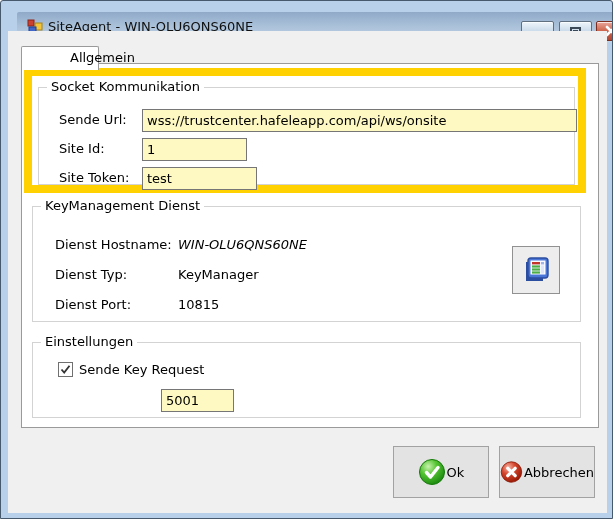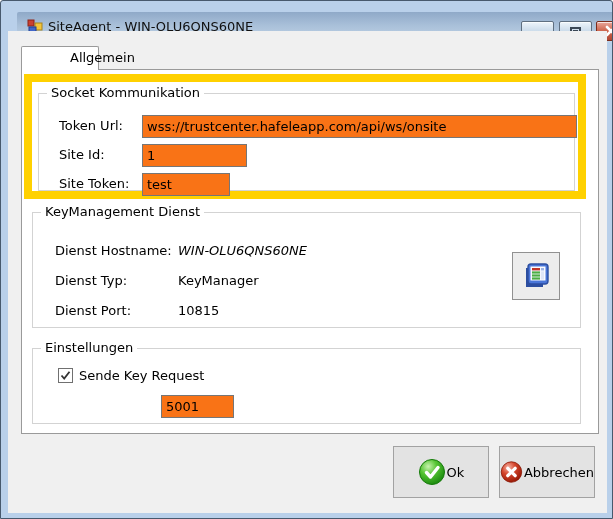--- a/index.html
+++ b/index.html
@@ -52,36 +52,36 @@
     background:#f0f0f0;
   }
   
   .tab {
     position:absolute; left:13px; top:15px; width:78px; height:24px;
     background:#fff; border:1px solid #9a9a9a; border-bottom:none;
     border-radius:2px 2px 0 0;
     text-align:center; line-height:22px; z-index:2;padding-left:48px;
   }
   .tabpage {
-    position:absolute; left:13px; top:38px; width:578px; height:365px;
+    position:absolute; left:13px; top:32px; width:578px; height:365px;
     background:#fff; border:1px solid #9a9a9a; z-index:1;
   }
   
   .groupbox { position:absolute; border:1px solid #d3d3d3; background:transparent; }
   .gb-label {
     position:absolute; top:-9px; left:8px; background:#fff; padding:0 4px;
     white-space:nowrap; line-height:16px;
   }
   .highlight {
     position:absolute; left:2px; top:4px; width:562px; height:125px;
     border:8px solid #ffd100; background:#fff;
   }
   .fieldlabel { position:absolute; white-space:nowrap; line-height:16px; }
   .textbox {
-    position:absolute; height:23px; border:1px solid #767676; background:#f97316;
+    position:absolute; height:23px; border:1px solid #767676; background:#fef9c3;
     font-family:"DejaVu Sans", sans-serif; font-size:13px; color:#000;
     padding:0 4px; outline:none;
   }
   .kv-label, .kv-value { position:absolute; white-space:nowrap; line-height:16px; }
   
   .icon-button {
     position:absolute; left:479px; top:39px; width:48px; height:48px;
     border:1px solid #919191; background:#ededed;
     display:flex; align-items:center; justify-content:center;
     cursor:pointer;
@@ -137,28 +137,28 @@
   <div class="client">
 
     <div class="tab">Allgemein</div>
 
     <div class="tabpage">
 
       <div class="highlight">
         <div class="groupbox" style="left:6px; top:11px; width:537px; height:98px;">
           <span class="gb-label">Socket Kommunikation</span>
 
-          <span class="fieldlabel" style="left:20px; top:24px;">Token Url:</span>
+          <span class="fieldlabel" style="left:20px; top:24px;">Sende Url:</span>
           <input class="textbox" style="left: 103px; top: 21px; width: 435px;" value="wss://trustcenter.hafeleapp.com/api/ws/onsite">
 
           <span class="fieldlabel" style="left:20px; top:53px;">Site Id:</span>
           <input class="textbox" style="left: 103px; top: 50px; width: 105px;" value="1">
 
           <span class="fieldlabel" style="left:20px; top:82px;">Site Token:</span>
-          <input class="textbox" style="left: 103px; top: 79px; width: 88px;" value="test">
+          <input class="textbox" style="left: 103px; top: 79px; width: 115px;" value="test">
         </div>
       </div>
 
       <div class="groupbox" style="left:10px; top:142px; width:549px; height:116px;">
         <span class="gb-label">KeyManagement Dienst</span>
 
         <span class="kv-label" style="left:22px; top:30px;">Dienst Hostname:</span>
         <span class="kv-value" style="left:145px; top:30px;font-style:italic;">WIN-OLU6QNS60NE</span>
 
         <span class="kv-label" style="left:22px; top:60px;">Dienst Typ:</span>

